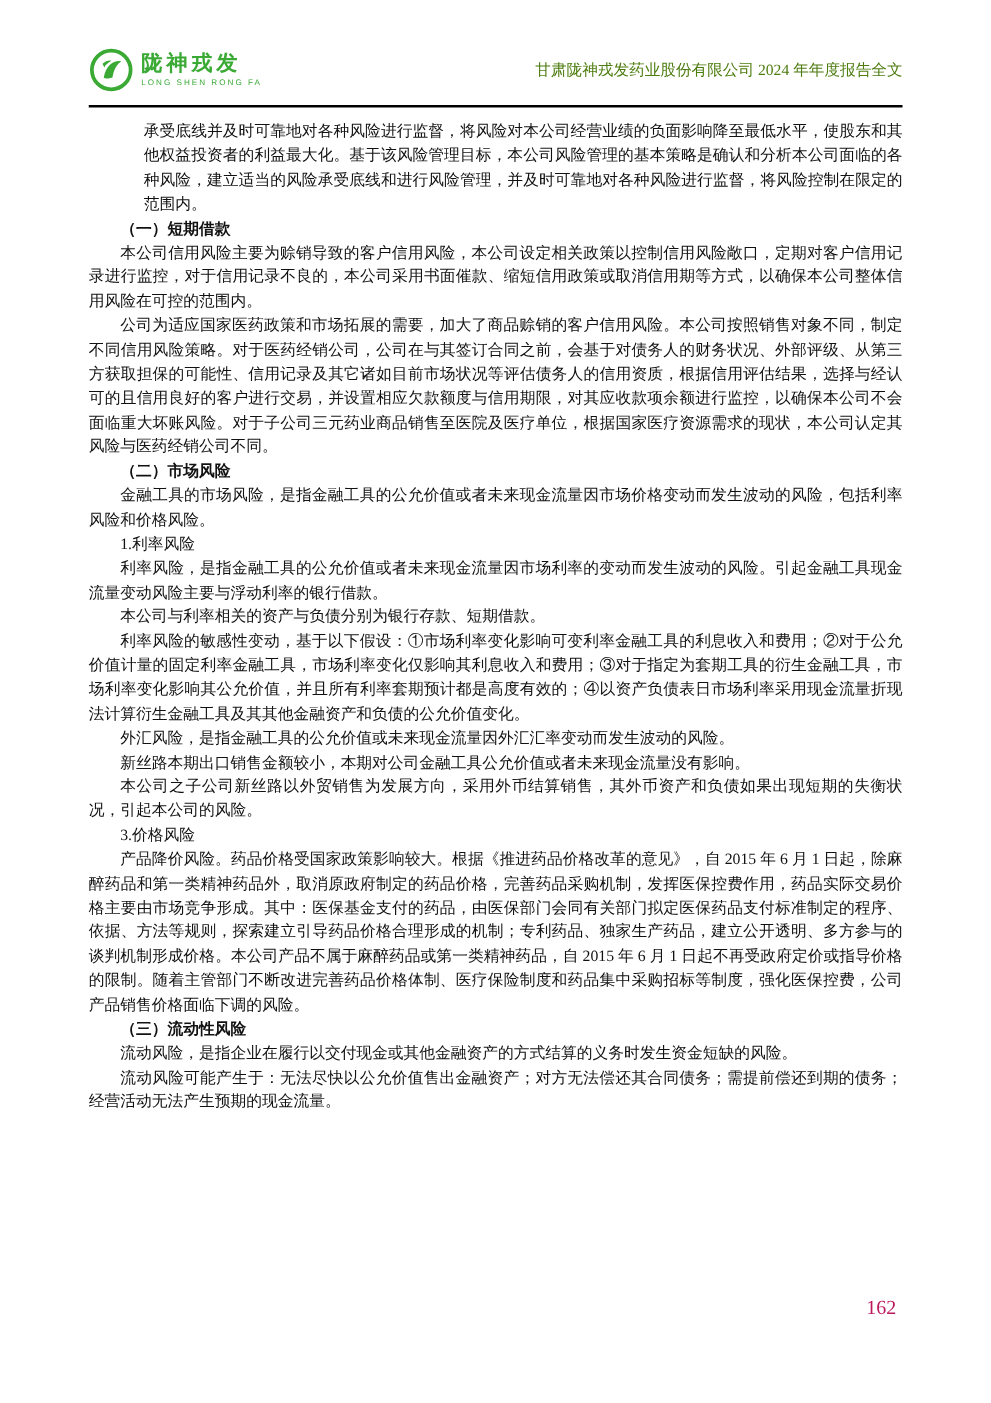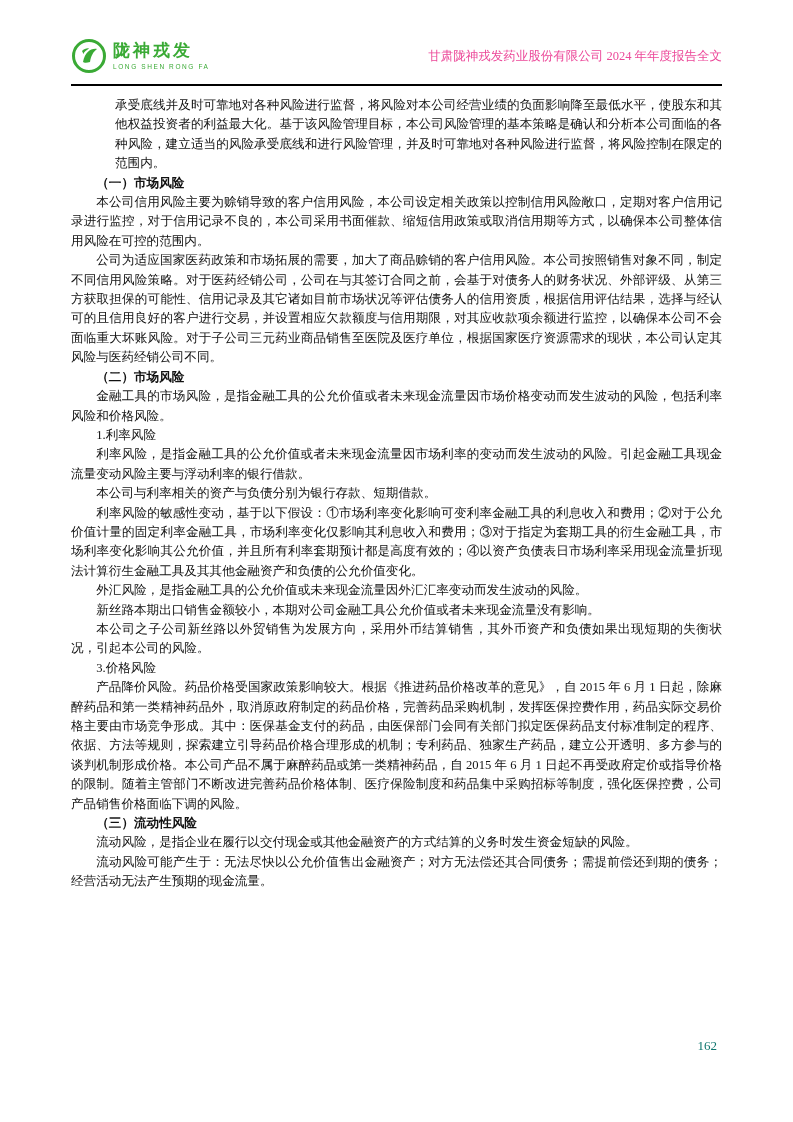--- a/index.html
+++ b/index.html
@@ -43,41 +43,41 @@
     letter-spacing: 3px;
   }
   .logo-en {
     font-family: "Liberation Sans", "DejaVu Sans", sans-serif;
     font-size: 6.5px;
     letter-spacing: 1.6px;
     margin-top: 2px;
   }
   .doc-title {
     font-size: 12.5px;
-    color: #ec4899;
+    color: #4d7c0f;
     white-space: nowrap;
   }
   
   .content {
     margin-top: 10px;
     font-size: 12.6px;
     line-height: 19.4px;
     text-align: justify;
   }
   .content p { margin: 0; }
   .para { text-indent: 2em; }
   .para.no-indent { text-indent: 0; margin-left: 44px; }
   .heading { font-weight: bold; text-indent: 2em; }
   
   .page-number {
     position: absolute;
     top: 1038px;
     right: 76px;
-    font-size: 13px;
-    color: #0f766e;
+    font-size: 16px;
+    color: #be185d;
   }
 </style>
 </head>
 <body>
 
 <div class="page">
 
   <div class="header">
     <div class="logo">
       <span class="logo-mark">
@@ -90,21 +90,21 @@
       <span class="logo-text">
         <span class="logo-cn" style="color:#3aaa35;">陇神戎发</span>
         <span class="logo-en" style="color:#3aaa35;">LONG SHEN RONG FA</span>
       </span>
     </div>
     <div class="doc-title">甘肃陇神戎发药业股份有限公司 2024 年年度报告全文</div>
   </div>
 
   <div class="content">
     <p class="para no-indent">承受底线并及时可靠地对各种风险进行监督，将风险对本公司经营业绩的负面影响降至最低水平，使股东和其他权益投资者的利益最大化。基于该风险管理目标，本公司风险管理的基本策略是确认和分析本公司面临的各种风险，建立适当的风险承受底线和进行风险管理，并及时可靠地对各种风险进行监督，将风险控制在限定的范围内。</p>
-    <p class="heading">（一）市场风险</p>
+    <p class="heading">（一）短期借款</p>
     <p class="para">本公司信用风险主要为赊销导致的客户信用风险，本公司设定相关政策以控制信用风险敞口，定期对客户信用记录进行监控，对于信用记录不良的，本公司采用书面催款、缩短信用政策或取消信用期等方式，以确保本公司整体信用风险在可控的范围内。</p>
     <p class="para">公司为适应国家医药政策和市场拓展的需要，加大了商品赊销的客户信用风险。本公司按照销售对象不同，制定不同信用风险策略。对于医药经销公司，公司在与其签订合同之前，会基于对债务人的财务状况、外部评级、从第三方获取担保的可能性、信用记录及其它诸如目前市场状况等评估债务人的信用资质，根据信用评估结果，选择与经认可的且信用良好的客户进行交易，并设置相应欠款额度与信用期限，对其应收款项余额进行监控，以确保本公司不会面临重大坏账风险。对于子公司三元药业商品销售至医院及医疗单位，根据国家医疗资源需求的现状，本公司认定其风险与医药经销公司不同。</p>
     <p class="heading">（二）市场风险</p>
     <p class="para">金融工具的市场风险，是指金融工具的公允价值或者未来现金流量因市场价格变动而发生波动的风险，包括利率风险和价格风险。</p>
     <p class="para">1.利率风险</p>
     <p class="para">利率风险，是指金融工具的公允价值或者未来现金流量因市场利率的变动而发生波动的风险。引起金融工具现金流量变动风险主要与浮动利率的银行借款。</p>
     <p class="para">本公司与利率相关的资产与负债分别为银行存款、短期借款。</p>
     <p class="para">利率风险的敏感性变动，基于以下假设：①市场利率变化影响可变利率金融工具的利息收入和费用；②对于公允价值计量的固定利率金融工具，市场利率变化仅影响其利息收入和费用；③对于指定为套期工具的衍生金融工具，市场利率变化影响其公允价值，并且所有利率套期预计都是高度有效的；④以资产负债表日市场利率采用现金流量折现法计算衍生金融工具及其其他金融资产和负债的公允价值变化。</p>
     <p class="para">外汇风险，是指金融工具的公允价值或未来现金流量因外汇汇率变动而发生波动的风险。</p>
     <p class="para">新丝路本期出口销售金额较小，本期对公司金融工具公允价值或者未来现金流量没有影响。</p>

